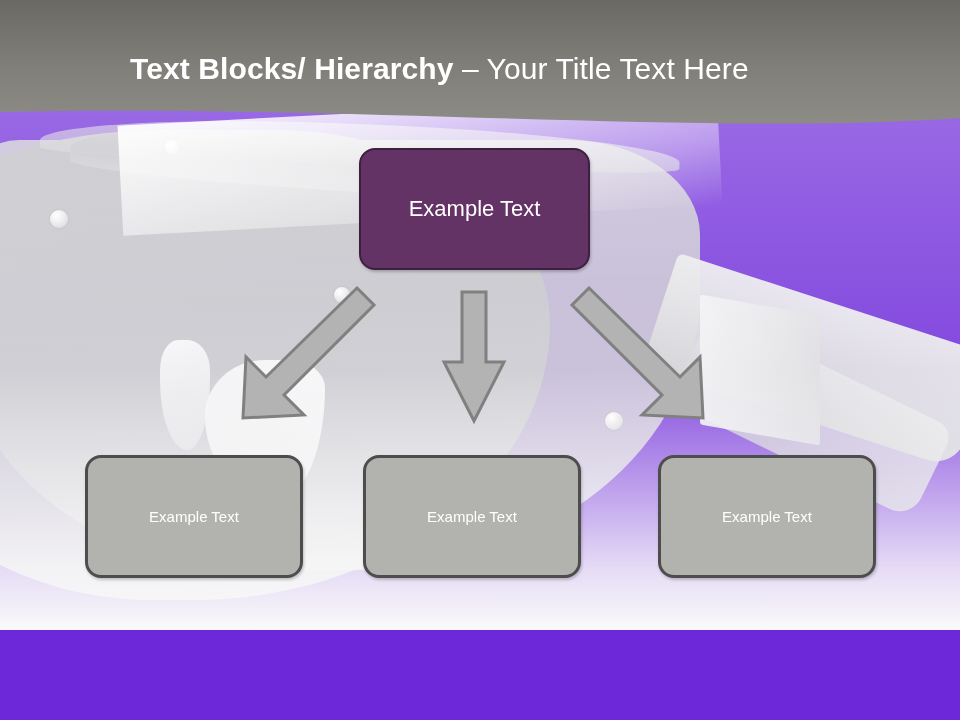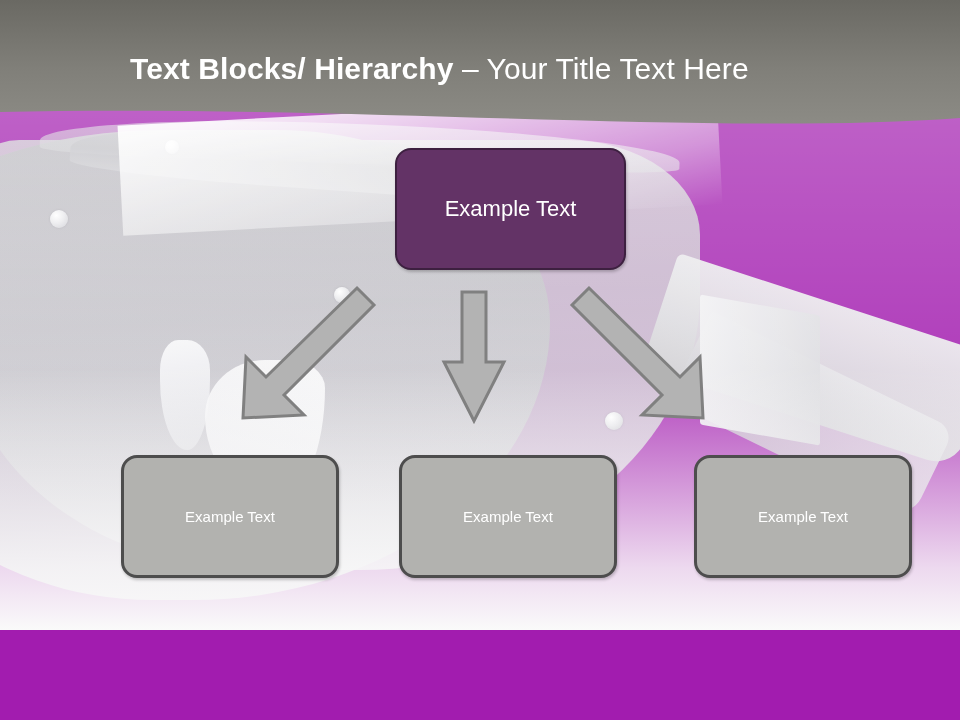--- a/index.html
+++ b/index.html
@@ -5,21 +5,21 @@
   html, body {
     margin: 0;
     padding: 0;
     background: #ffffff;
   }
   #slide {
     position: relative;
     width: 960px;
     height: 720px;
     overflow: hidden;
-    background: #a21caf;
+    background: #6d28d9;
     font-family: "Liberation Sans", sans-serif;
   }
 
   
   .photo-layer {
     position: absolute;
     left: 0; top: 110px;
     width: 960px; height: 520px;
     overflow: hidden;
     pointer-events: none;
@@ -158,21 +158,20 @@
   
   .node {
     position: absolute;
     box-sizing: border-box;
     display: flex;
     align-items: center;
     justify-content: center;
     color: #ffffff;
     border-radius: 14px;
     box-shadow: 1px 2px 3px rgba(0,0,0,.22);
-    margin-left: 36px;
   }
   .node.root {
     left: 359px; top: 148px;
     width: 231px; height: 122px;
     background: #633366;
     border: 2px solid #3d2040;
     font-size: 22px;
     border-radius: 16px;
   }
   .node.leaf {

